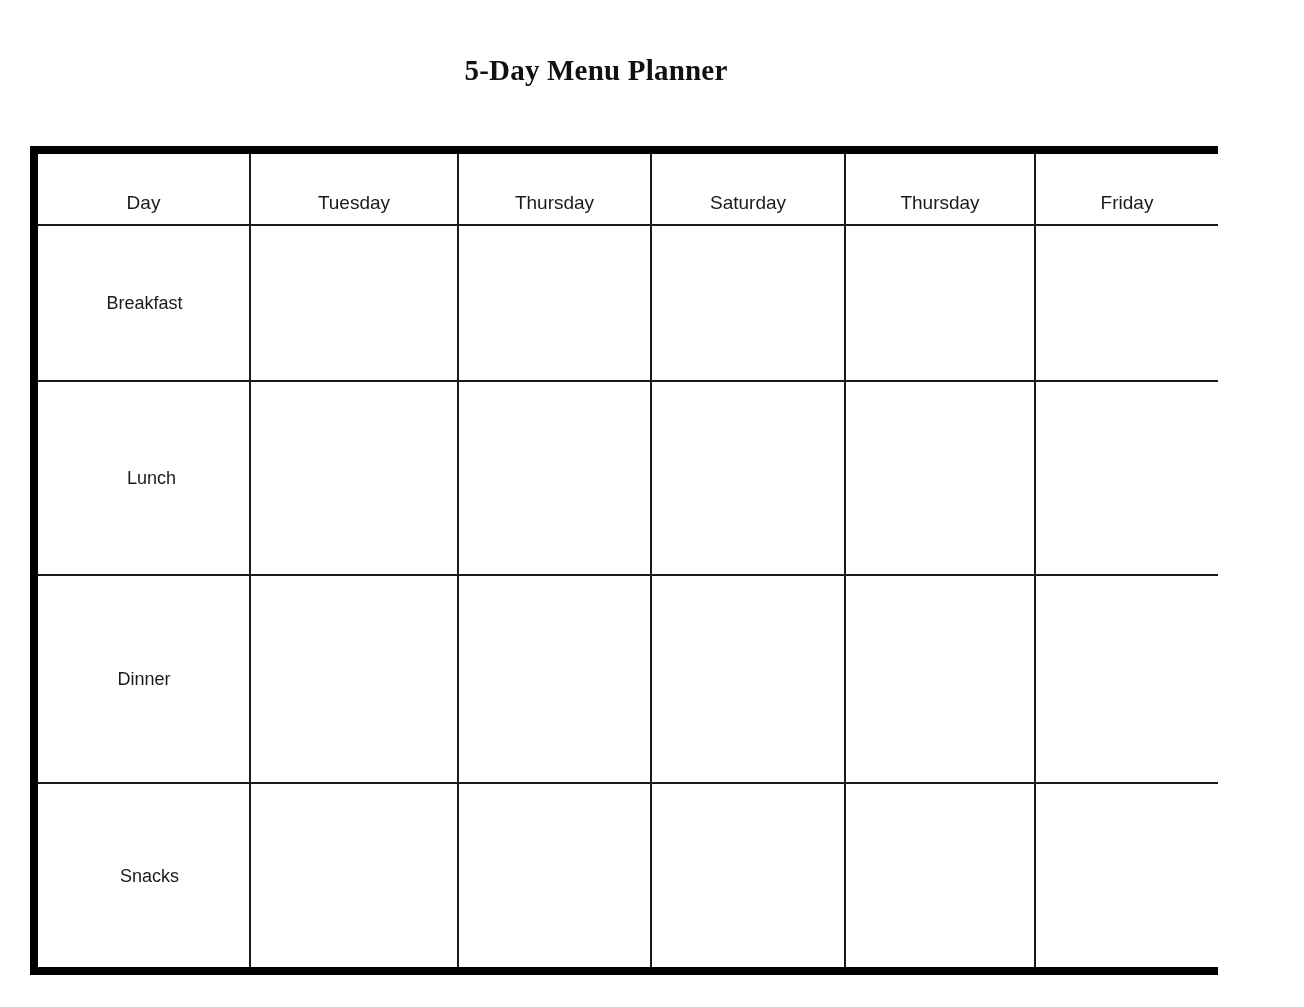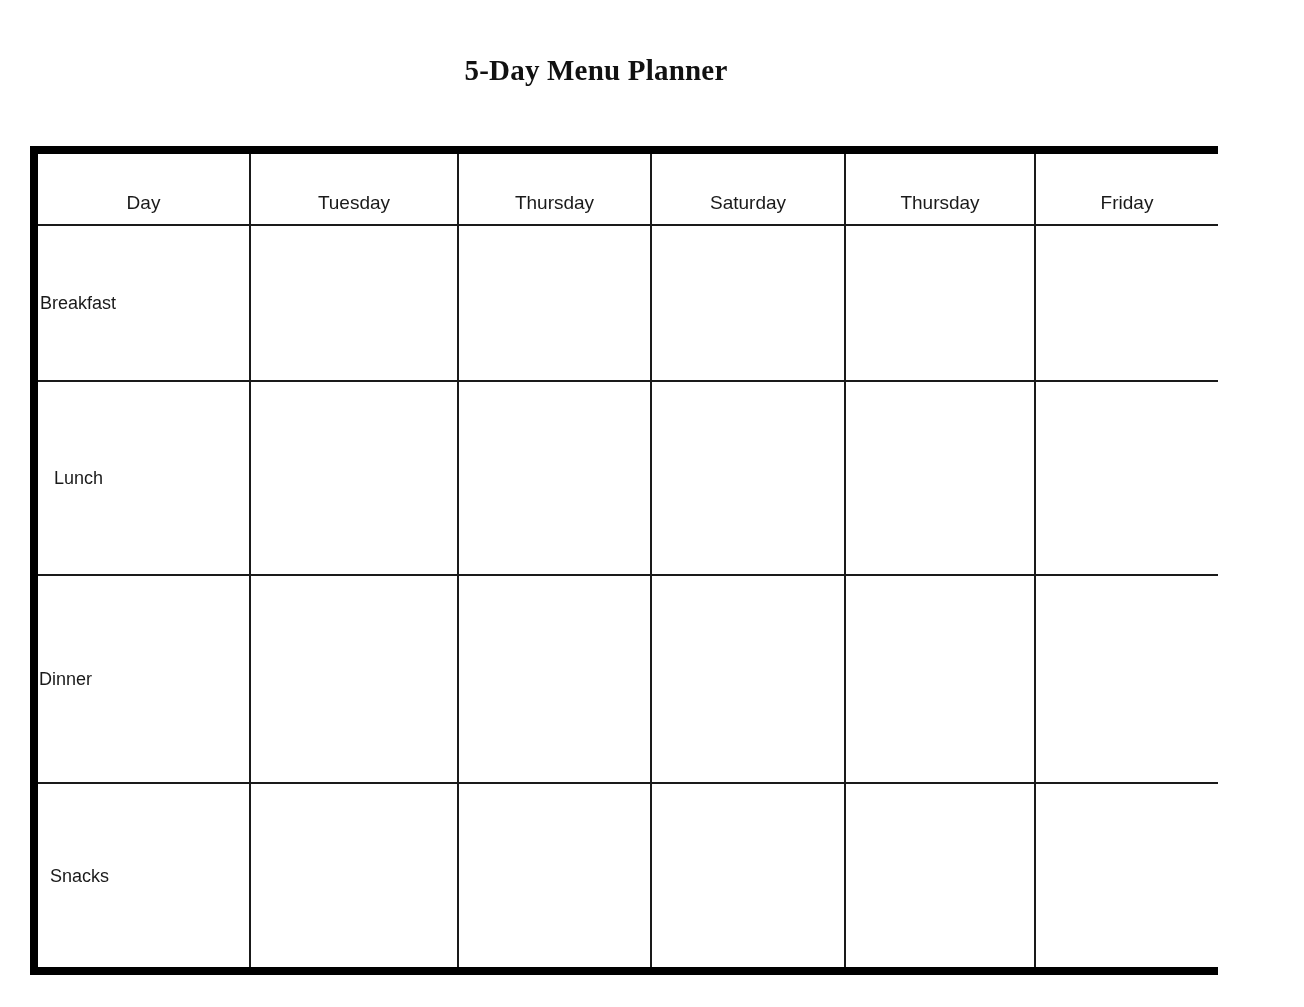--- a/index.html
+++ b/index.html
@@ -79,21 +79,21 @@
     text-align: center;
     font-size: 19px;
     color: #1a1a1a;
     padding-top: 26px;
     line-height: 1;
   }
   .rowlabel {
     display: block;
     font-size: 18px;
     color: #1a1a1a;
-    text-align: left;
+    text-align: center;
     line-height: 1;
   }
   .rowlabel.lbl-0 { padding-left: 2px; }
   .rowlabel.lbl-1 { padding-left: 16px; }
   .rowlabel.lbl-2 { padding-left: 1px; }
   .rowlabel.lbl-3 { padding-left: 12px; }
 
   .cell-blank {
     display: block;
     width: 100%;

